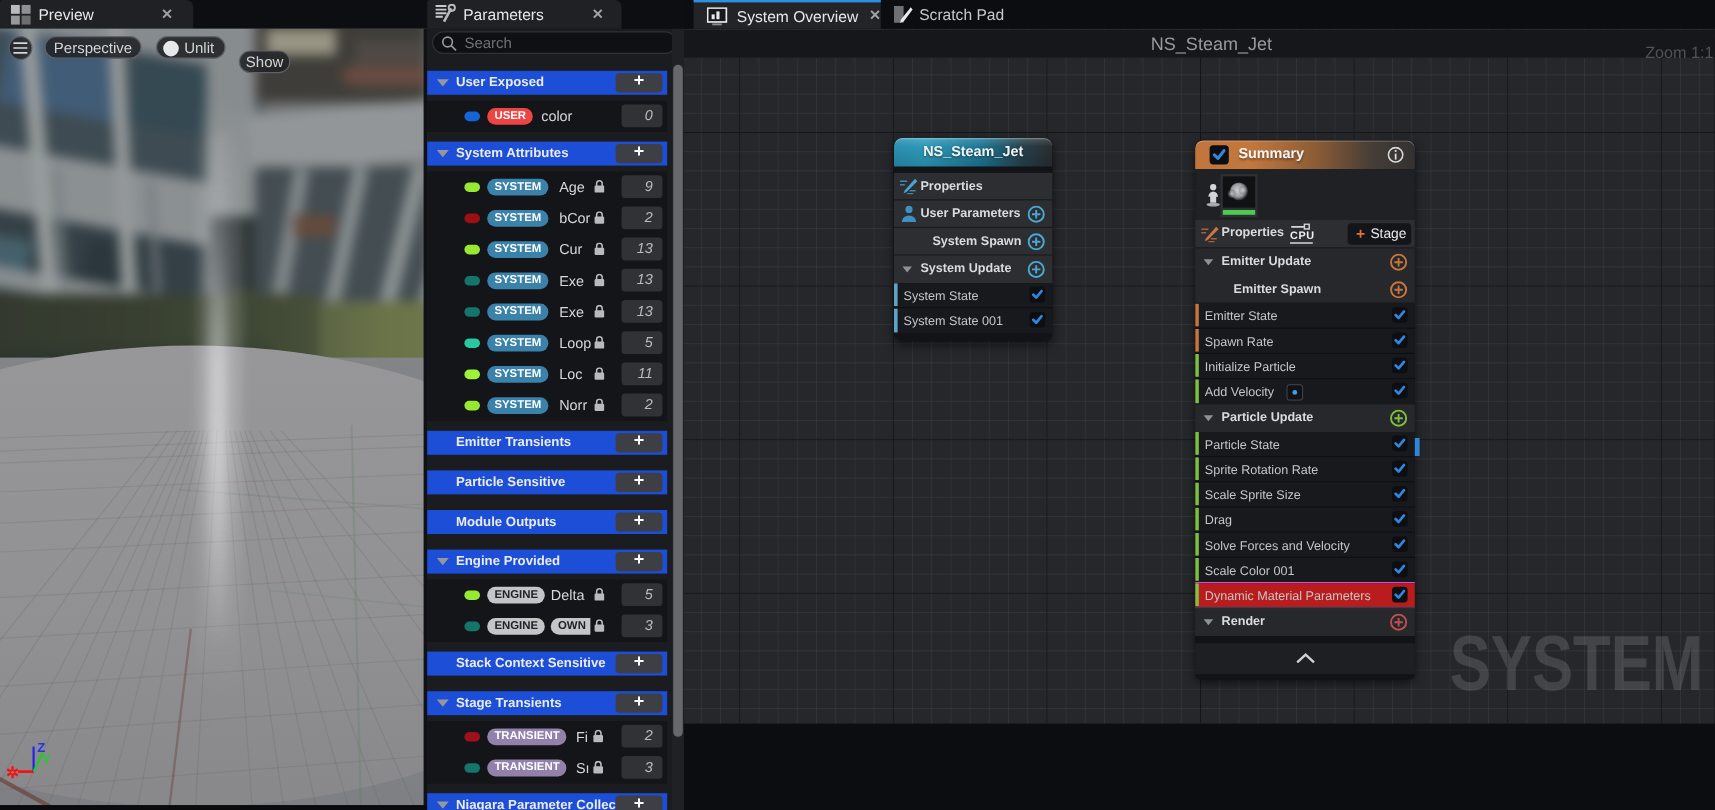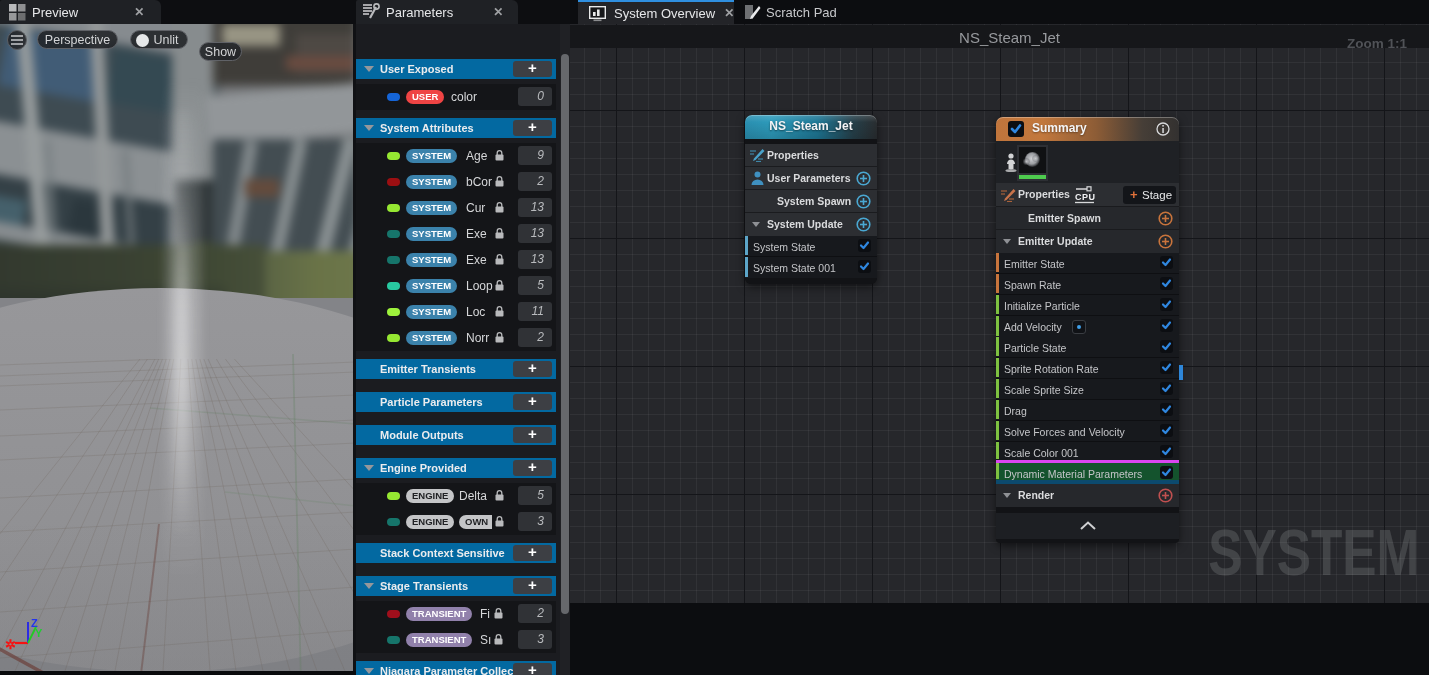--- a/index.html
+++ b/index.html
@@ -12,21 +12,21 @@
 .tab .x{color:#9fa1a4;font-size:12px;margin-left:14px;font-weight:bold}
 
 #preview{left:0;top:0;width:356px;height:675px;background:#0b0c0e}
 #vp{position:absolute;left:0;top:24px;width:356px;height:647px;overflow:hidden;background:#87888b}
 #bldg{position:absolute;left:0;top:0;width:356px;height:300px;overflow:hidden}
 #bldgin{position:absolute;left:-14px;top:-14px;width:400px;height:330px;filter:blur(5px)}
 #bldgin div{position:absolute}
 .pill{position:absolute;height:19px;border:1px solid #606267;border-radius:11px;background:rgba(33,35,39,.88);color:#d3d4d6;font-size:12.5px;display:flex;align-items:center;justify-content:center}
 
 #params{left:356px;top:0;width:214px;height:675px;background:#1b1c20}
-.ph{position:absolute;left:0;width:200px;height:20px;background:#0369a1}
+.ph{position:absolute;left:0;width:200px;height:20px;background:#1d4ed8}
 .ph .t{position:absolute;left:24px;top:4px;font-size:11px;font-weight:bold;color:#ebecee}
 .ph .tri{position:absolute;left:8px;top:7px;width:0;height:0;border-left:5px solid transparent;border-right:5px solid transparent;border-top:6px solid #95979b}
 .plus{position:absolute;left:157px;top:2px;width:39px;height:16px;background:#3d3f44;border-radius:3px;color:#fff;text-align:center;font-size:15px;font-weight:bold;line-height:14px}
 .prow{position:absolute;left:0;width:200px;height:26px;background:#141518}
 .dot{position:absolute;left:31px;top:9px;width:13px;height:8px;border-radius:4px}
 .tag{position:absolute;left:50px;top:6px;height:14px;border-radius:7px;color:#fff;font-size:9.5px;font-weight:bold;line-height:14px;padding:0 6px;letter-spacing:0}
 .pname{position:absolute;top:6px;font-size:12px;color:#d6d7d9}
 .lock{position:absolute;top:7px}
 .cnt{position:absolute;left:162px;top:3px;width:34px;height:19px;background:#303236;border-radius:3px;color:#b9bbbe;font-size:12px;font-style:italic;text-align:right;padding:2px 8px 0 0}
 
@@ -204,20 +204,27 @@
             <line x1="1" y1="2" x2="10" y2="2"></line>
             <line x1="1" y1="5" x2="10" y2="5"></line>
             <line x1="1" y1="8" x2="10" y2="8"></line>
             <line x1="1" y1="11" x2="7" y2="11"></line>
           </g>
         <path d="M14 4 L8 15" stroke="#b9babc" stroke-width="2.2"></path>
         <circle cx="14.5" cy="3.5" r="2.6" fill="none" stroke="#b9babc" stroke-width="1.6"></circle>
       </svg>
     </div>
   </div>
+  <div class="abs" style="left:4px;top:26px;width:204px;height:19px;background:#0f1013;border:1px solid #2e3034;border-radius:10px">
+    <svg width="13" height="13" style="position:absolute;left:7px;top:3px">
+        <circle cx="5" cy="5" r="4" fill="none" stroke="#97989b" stroke-width="1.4"></circle>
+        <line x1="8" y1="8" x2="12" y2="12" stroke="#97989b" stroke-width="1.4"></line>
+      </svg>
+    <span style="position:absolute;left:26px;top:2px;color:#6f7174;font-size:12.5px">Search</span>
+  </div>
 
   <div id="plist">
   <div class="ph" style="top:59px">
         <div class="tri"></div>
         <span class="t">User Exposed</span>
         <div class="plus">+</div>
       </div>
   <div class="prow" style="top:84px">
         <div class="dot" style="background:#1565d8"></div>
         <div class="tag" style="background:#ef4444">USER</div>
@@ -307,21 +314,21 @@
           <rect x="0.5" y="4.5" width="8" height="6" rx="1" fill="#b9babc"></rect>
           <path d="M2.2 5 V3 a2.3 2.3 0 0 1 4.6 0 V5" fill="none" stroke="#b9babc" stroke-width="1.3"></path>
         </svg>
         <div class="cnt">2</div>
       </div>
   <div class="ph" style="top:359px">
         <span class="t">Emitter Transients</span>
         <div class="plus">+</div>
       </div>
   <div class="ph" style="top:392px">
-        <span class="t">Particle Parameters</span>
+        <span class="t">Particle Sensitive</span>
         <div class="plus">+</div>
       </div>
   <div class="ph" style="top:425px">
         <span class="t">Module Outputs</span>
         <div class="plus">+</div>
       </div>
   <div class="ph" style="top:458px">
         <div class="tri"></div>
         <span class="t">Engine Provided</span>
         <div class="plus">+</div>
@@ -399,21 +406,21 @@
     <div style="position:absolute;left:174px;top:0;height:24px;display:flex;align-items:center;color:#c7c8cb;font-size:13px;padding-left:22px">Scratch Pad
       <svg style="position:absolute;left:0;top:4px" width="18" height="16">
         <path d="M1 1 L9 1 L9 15 L1 15 Z" fill="#6e7073"></path>
         <path d="M15 2 L7 12 L6 15 L9 14 L16.5 4 Z" fill="#e9eaec"></path>
       </svg>
     </div>
   </div>
   <div id="grid">
     <div id="band"></div>
     <div style="position:absolute;left:10px;top:5px;width:100%;text-align:center;color:#97999d;font-size:15px">NS_Steam_Jet</div>
-    <div style="position:absolute;right:22px;top:12px;color:#505257;font-size:13.5px;font-weight:bold">Zoom 1:1</div>
+    <div style="position:absolute;right:1px;top:12px;color:#505257;font-size:13.5px;font-weight:normal">Zoom 1:1</div>
     <div style="position:absolute;right:10px;bottom:13px;color:rgba(230,233,238,.15);font-size:65px;font-weight:bold;transform:scaleX(.79);transform-origin:right">SYSTEM</div>
     <div id="nsnode" class="node" style="left:175px;top:91px;width:132px">
 <div class="nrow" style="height:24px;background:linear-gradient(180deg,rgba(255,255,255,.16) 0,rgba(255,255,255,0) 30%,rgba(0,0,0,.14) 100%),linear-gradient(90deg,#2a8fb0 0,#2d9aba 20%,#1e7795 55%,#26404a 82%,#292d30 100%);border-radius:7px 7px 0 0;box-shadow:inset 0 1px 0 rgba(255,255,255,.25)">
           <div style="position:absolute;left:0;right:0;top:4px;text-align:center;font-size:12px;font-weight:bold;color:#f2f3f5;text-shadow:0 1px 2px rgba(0,0,0,.5)">NS_Steam_Jet</div>
         </div>
 <div class="nrow" style="height:5px;background:#121316"></div>
 <div class="nrow" style="height:23px;background:#2c2e32;border-bottom:1px solid #1a1b1e">
           <span class="htxt" style="top:5px">Properties</span>
           <svg style="position:absolute;left:5px;top:4px" width="15" height="14">
             <g stroke="#3e87a8" stroke-width="1.2">
@@ -518,37 +525,37 @@
             <line x1="2" y1="3" x2="16" y2="3" stroke="#d8d9db" stroke-width="1.5"></line>
             <rect x="13" y="0.8" width="4" height="4" fill="#2c2e32" stroke="#d8d9db" stroke-width="1.2"></rect>
             <text x="1" y="13.5" fill="#f0f1f3" font-size="9" font-weight="bold" letter-spacing="0.5">CPU</text>
             <line x1="1" y1="16.5" x2="20" y2="16.5" stroke="#d8d9db" stroke-width="1.3"></line>
           </svg>
           <div style="position:absolute;right:3px;top:3px;width:53px;height:18px;background:#131519;border-radius:3px">
             <span style="position:absolute;left:7px;top:1px;color:#e0713a;font-size:13px;font-weight:bold">+</span>
             <span style="position:absolute;left:19px;top:2.5px;color:#e8e9eb;font-size:11.5px">Stage</span>
           </div>
         </div>
-<div class="nrow" style="height:23px;background:#26282c;border-bottom:1px solid #1a1b1e">
-          <span style="position:absolute;left:32px;top:5px;color:#dadbdd;font-size:10.5px;font-weight:bold">Emitter Spawn</span>
-          <svg class="oplus" style="right:6px;top:4px" width="15" height="15">
-            <circle cx="7.5" cy="7.5" r="6.3" fill="none" stroke="#c8743c" stroke-width="1.6"></circle>
-            <line x1="4" y1="7.5" x2="11" y2="7.5" stroke="#c8743c" stroke-width="1.6"></line>
-            <line x1="7.5" y1="4" x2="7.5" y2="11" stroke="#c8743c" stroke-width="1.6"></line>
-          </svg>
-        </div>
 <div class="nrow" style="height:23px;background:#26282c">
           <div class="ntri" style="left:7px;top:9px"></div>
           <span style="position:absolute;left:22px;top:5px;color:#dadbdd;font-size:10.5px;font-weight:bold">Emitter Update</span>
           <svg class="oplus" style="right:6px;top:4px" width="15" height="15">
             <circle cx="7.5" cy="7.5" r="6.3" fill="none" stroke="#c8743c" stroke-width="1.6"></circle>
             <line x1="4" y1="7.5" x2="11" y2="7.5" stroke="#c8743c" stroke-width="1.6"></line>
             <line x1="7.5" y1="4" x2="7.5" y2="11" stroke="#c8743c" stroke-width="1.6"></line>
           </svg>
         </div>
+<div class="nrow" style="height:23px;background:#26282c;border-bottom:1px solid #1a1b1e">
+          <span style="position:absolute;left:32px;top:5px;color:#dadbdd;font-size:10.5px;font-weight:bold">Emitter Spawn</span>
+          <svg class="oplus" style="right:6px;top:4px" width="15" height="15">
+            <circle cx="7.5" cy="7.5" r="6.3" fill="none" stroke="#c8743c" stroke-width="1.6"></circle>
+            <line x1="4" y1="7.5" x2="11" y2="7.5" stroke="#c8743c" stroke-width="1.6"></line>
+            <line x1="7.5" y1="4" x2="7.5" y2="11" stroke="#c8743c" stroke-width="1.6"></line>
+          </svg>
+        </div>
 <div class="nrow" style="height:21px;background:#17191d;border-bottom:1px solid #0e0f12">
           <div class="ebar" style="background:#c8743c"></div>
           <span class="mtxt">Emitter State</span>
           <div class="chk" style="right:6px;top:3px">
             <svg width="11" height="11">
               <path d="M2 5.5 L4.5 8 L9 2.5" fill="none" stroke="#2f87e0" stroke-width="2.2" stroke-linecap="round" stroke-linejoin="round"></path>
             </svg>
           </div>
         </div>
 <div class="nrow" style="height:21px;background:#17191d;border-bottom:1px solid #0e0f12">
@@ -574,20 +581,29 @@
           <span class="mtxt">Add Velocity</span>
           <div style="position:absolute;left:76px;top:3.5px;width:14px;height:14px;background:#101216;border:1px solid #3a3d42;border-radius:3px">
             <div style="position:absolute;left:4px;top:4px;width:4px;height:4px;border-radius:2px;background:#3f9fe8"></div>
           </div>
           <div class="chk" style="right:6px;top:3px">
             <svg width="11" height="11">
               <path d="M2 5.5 L4.5 8 L9 2.5" fill="none" stroke="#2f87e0" stroke-width="2.2" stroke-linecap="round" stroke-linejoin="round"></path>
             </svg>
           </div>
         </div>
+<div class="nrow" style="height:23px;background:#26282c">
+          <div class="ntri" style="left:7px;top:9px"></div>
+          <span style="position:absolute;left:22px;top:5px;color:#dadbdd;font-size:10.5px;font-weight:bold">Particle Update</span>
+          <svg class="oplus" style="right:6px;top:4px" width="15" height="15">
+            <circle cx="7.5" cy="7.5" r="6.3" fill="none" stroke="#7ec140" stroke-width="1.6"></circle>
+            <line x1="4" y1="7.5" x2="11" y2="7.5" stroke="#7ec140" stroke-width="1.6"></line>
+            <line x1="7.5" y1="4" x2="7.5" y2="11" stroke="#7ec140" stroke-width="1.6"></line>
+          </svg>
+        </div>
 <div class="nrow" style="height:21px;background:#17191d;border-bottom:1px solid #0e0f12">
           <div class="ebar" style="background:#7ec140"></div>
           <span class="mtxt">Particle State</span>
           <div class="chk" style="right:6px;top:3px">
             <svg width="11" height="11">
               <path d="M2 5.5 L4.5 8 L9 2.5" fill="none" stroke="#2f87e0" stroke-width="2.2" stroke-linecap="round" stroke-linejoin="round"></path>
             </svg>
           </div>
         </div>
 <div class="nrow" style="height:21px;background:#17191d;border-bottom:1px solid #0e0f12">
@@ -619,30 +635,30 @@
         </div>
 <div class="nrow" style="height:21px;background:#17191d;border-bottom:1px solid #0e0f12">
           <div class="ebar" style="background:#7ec140"></div>
           <span class="mtxt">Solve Forces and Velocity</span>
           <div class="chk" style="right:6px;top:3px">
             <svg width="11" height="11">
               <path d="M2 5.5 L4.5 8 L9 2.5" fill="none" stroke="#2f87e0" stroke-width="2.2" stroke-linecap="round" stroke-linejoin="round"></path>
             </svg>
           </div>
         </div>
-<div class="nrow" style="height:21px;background:#17191d;border-bottom:3px solid #d946ef">
+<div class="nrow" style="height:21px;background:#17191d;border-bottom:1px solid #d946ef">
           <div class="ebar" style="background:#7ec140"></div>
           <span class="mtxt">Scale Color 001</span>
           <div class="chk" style="right:6px;top:3px">
             <svg width="11" height="11">
               <path d="M2 5.5 L4.5 8 L9 2.5" fill="none" stroke="#2f87e0" stroke-width="2.2" stroke-linecap="round" stroke-linejoin="round"></path>
             </svg>
           </div>
         </div>
-<div class="nrow" style="height:21px;background:#14532d;border-bottom:4px solid #0c4a6e">
+<div class="nrow" style="height:21px;background:#b91c1c;border-bottom:1px solid #0c4a6e">
           <div class="ebar" style="background:#7ec140"></div>
           <span class="mtxt">Dynamic Material Parameters</span>
           <div class="chk" style="right:6px;top:3px">
             <svg width="11" height="11">
               <path d="M2 5.5 L4.5 8 L9 2.5" fill="none" stroke="#2f87e0" stroke-width="2.2" stroke-linecap="round" stroke-linejoin="round"></path>
             </svg>
           </div>
         </div>
 <div class="nrow" style="height:23px;background:#26282c">
           <div class="ntri" style="left:7px;top:9px"></div>

